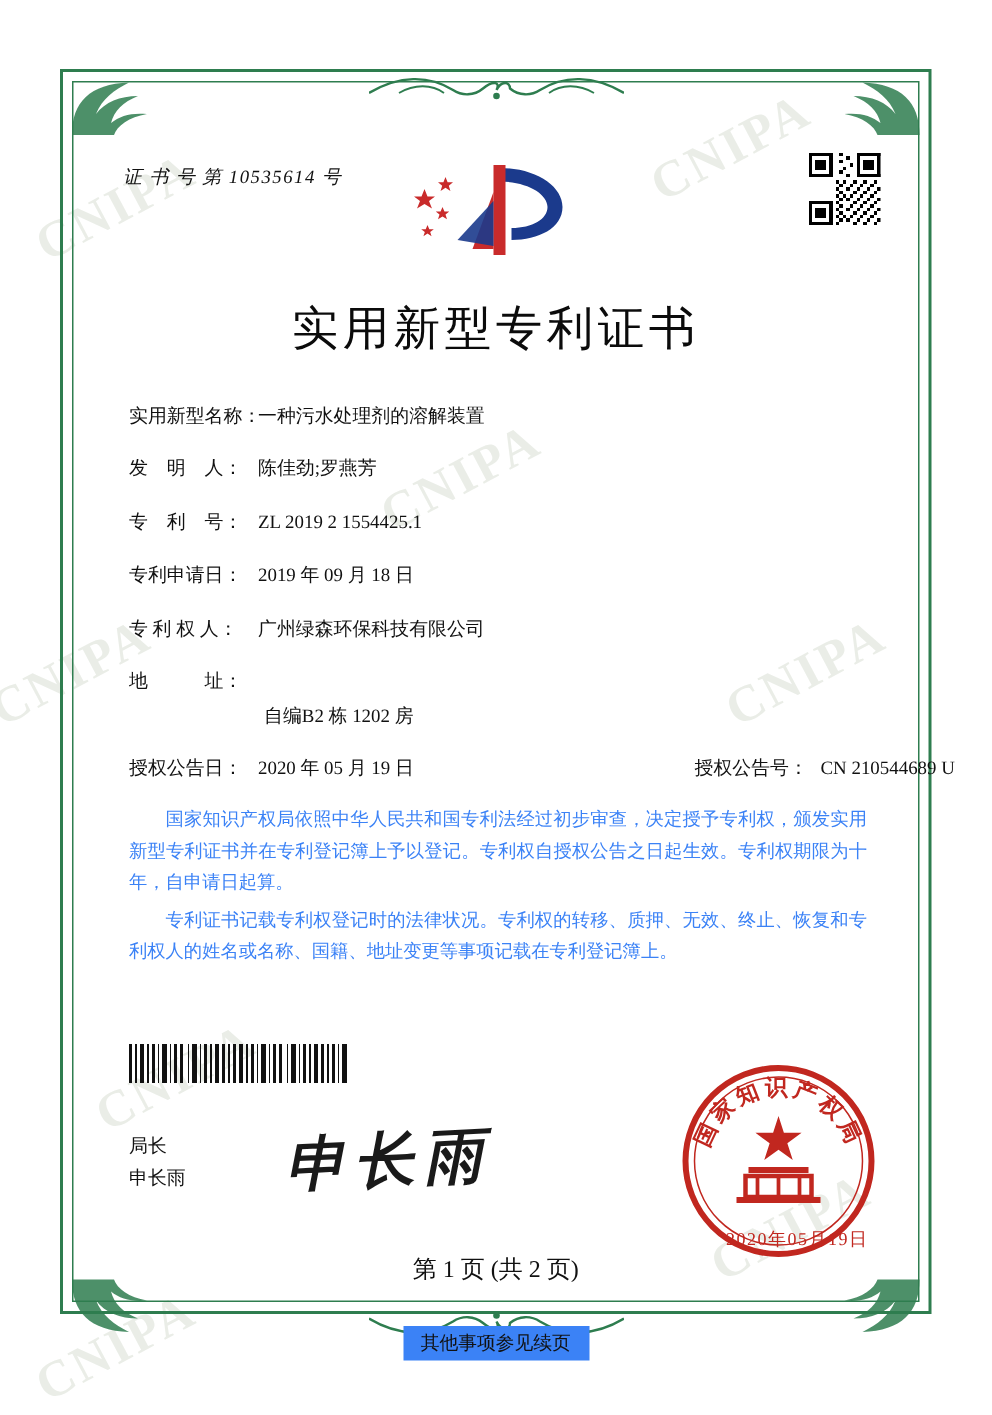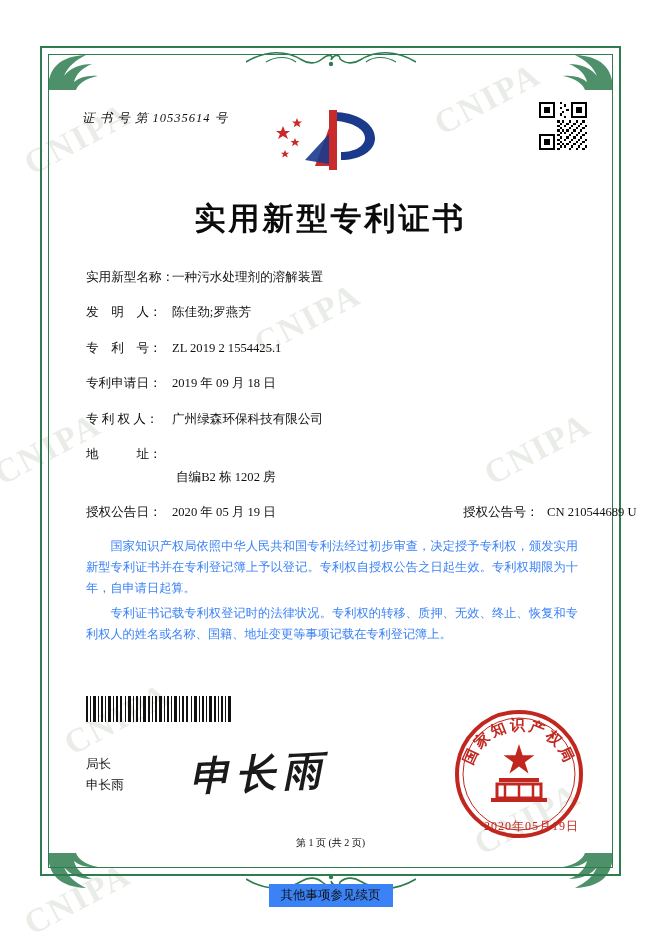--- a/index.html
+++ b/index.html
@@ -134,21 +134,21 @@
   }
 
   
   .title {
     position: absolute;
     left: 0;
     right: 0;
     top: 152px;
     text-align: center;
     font-size: 31px;
-    font-weight: bold;
+    font-weight: normal;
     letter-spacing: 3px;
     color: #0b0b0b;
     font-family: "DejaVu Serif", serif;
   }
 
   
   .fields {
     position: absolute;
     left: 46px;
     top: 222px;
@@ -244,21 +244,21 @@
     letter-spacing: 1px;
     font-family: "Liberation Serif", serif;
   }
 
   
   .page-no {
     position: absolute;
     left: 0; right: 0;
     top: 790px;
     text-align: center;
-    font-size: 10px;
+    font-size: 16px;
     color: #111;
   }
   .footnote {
     position: absolute;
     left: 50%;
     transform: translateX(-50%);
     top: 884px;
     font-size: 12.5px;
     color: #111;
     background: #3b82f6;

